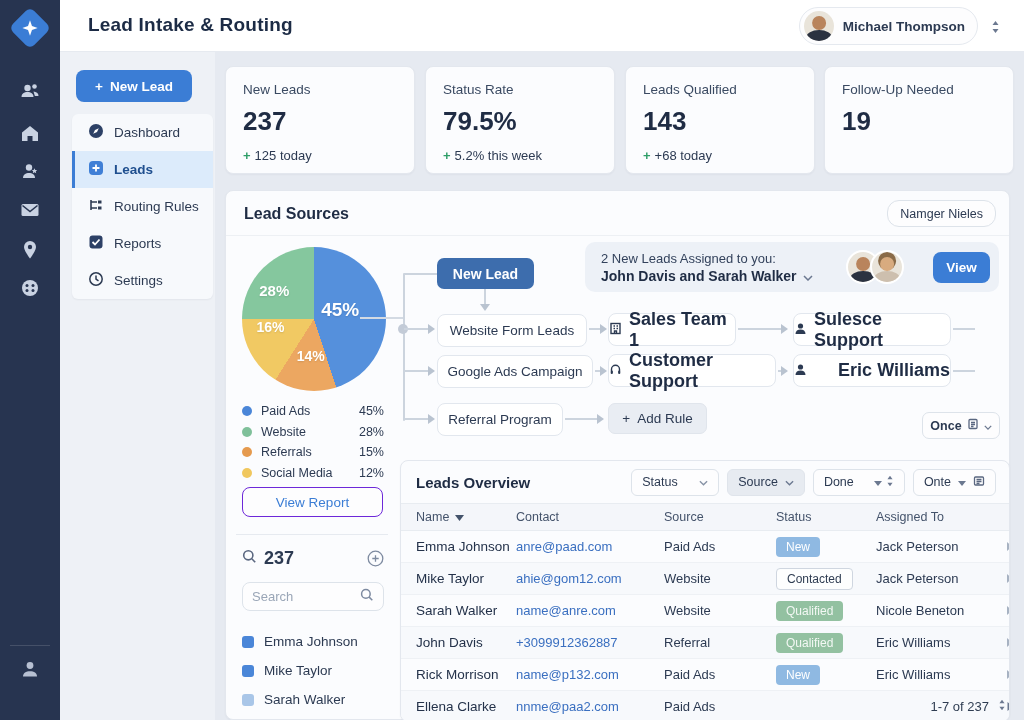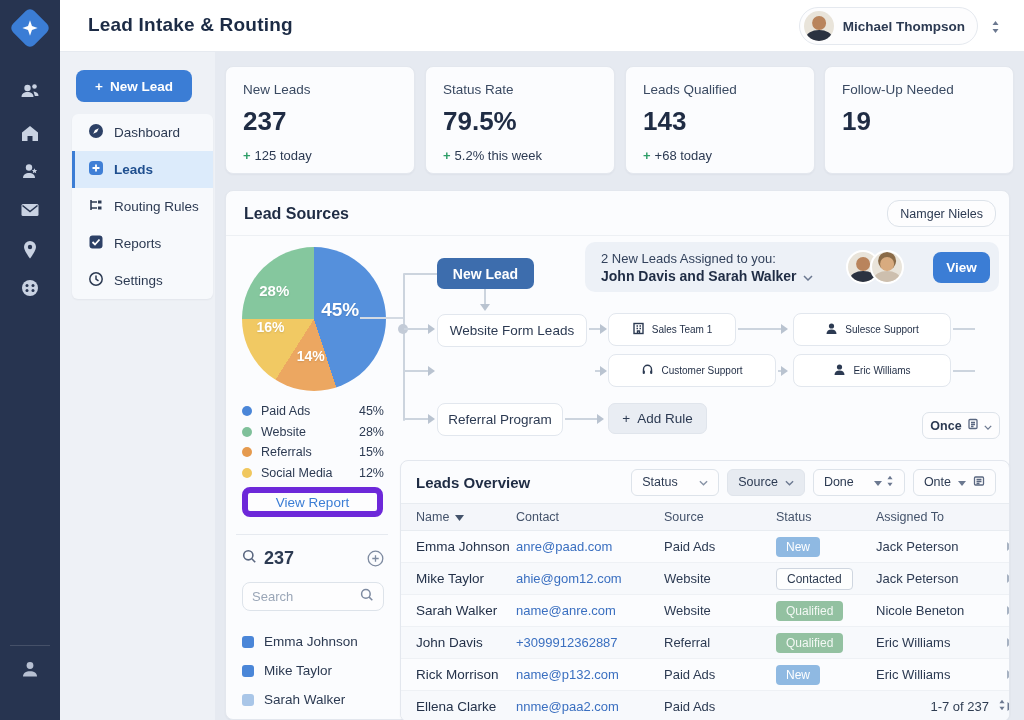--- a/index.html
+++ b/index.html
@@ -53,21 +53,21 @@
   .ls-manage { position:absolute; right:13px; top:9px; height:27px; padding:0 12px; background:#fdfdfe; border:1px solid #dde3ea; border-radius:12px; font-size:12.5px; color:#2c3a52; font-family:inherit; cursor:pointer; }
   .ls-div { position:absolute; left:0; right:0; top:44px; height:1px; background:#edf0f4; }
 
   .pie { position:absolute; left:16px; top:56px; width:144px; height:144px; border-radius:50%; }
   .pl { position:absolute; color:#fff; font-weight:bold; text-shadow:0 1px 2px rgba(0,0,0,.12); }
   .legend { position:absolute; left:16px; top:210px; width:142px; }
   .lrow { display:flex; align-items:center; height:20.5px; font-size:12.5px; color:#2c3a52; }
   .ldot { width:10px; height:10px; border-radius:50%; margin-right:9px; flex:0 0 auto; }
   .lval { margin-left:auto; color:#2c3a52; }
 
-  .viewreport { position:absolute; left:16px; top:296px; width:141px; height:30px; background:#fdfdfe; border:6px solid #6d28d9; border-radius:8px; color:#3b7dd5; font-size:13.5px; font-family:inherit; cursor:pointer; }
+  .viewreport { position:absolute; left:16px; top:296px; width:141px; height:30px; background:#fdfdfe; border:1px solid #6d28d9; border-radius:8px; color:#3b7dd5; font-size:13.5px; font-family:inherit; cursor:pointer; }
   .ls-div2 { position:absolute; left:10px; top:343px; width:152px; height:1px; background:#e6eaf0; }
   .counter { position:absolute; left:16px; top:355px; width:142px; height:24px; display:flex; align-items:center; gap:7px; }
   .counter .cnum { font-size:18px; font-weight:bold; color:#2c3a52; }
   .counter .addlead { margin-left:auto; cursor:pointer; display:flex; }
   .searchbox { position:absolute; left:16px; top:391px; width:142px; height:29px; border:1px solid #dde3ea; border-radius:8px; background:#fdfdfe; display:flex; align-items:center; padding:4px 9px; gap:6px; }
   .searchbox input { border:none; outline:none; background:transparent; width:100%; font-size:13px; color:#2c3a52; font-family:inherit; }
   .searchbox input::placeholder { color:#9aa6b7; }
   .nameslist { position:absolute; left:16px; top:436px; width:150px; }
   .nrow { display:flex; align-items:center; gap:10px; height:29px; font-size:13.5px; color:#2c3a52; cursor:pointer; }
   .nsq { width:12px; height:12px; border-radius:3px; flex:0 0 auto; }
@@ -77,21 +77,21 @@
 
   
   .flow { left:400px; top:240px; width:612px; height:205px; z-index:2; }
   .vline { position:absolute; left:3px; top:33px; width:2px; height:148px; background:#ccd4de; border-radius:2px; }
   .hstub { position:absolute; height:2px; background:#ccd4de; }
   .fdot { position:absolute; left:-2px; top:84px; width:10px; height:10px; border-radius:50%; background:#c3cbd7; }
   .tri { position:absolute; width:0; height:0; border-top:5px solid transparent; border-bottom:5px solid transparent; border-left:7px solid #b9c3d0; }
   .trid { position:absolute; width:0; height:0; border-left:5px solid transparent; border-right:5px solid transparent; border-top:7px solid #b9c3d0; }
   .rootbtn { position:absolute; left:37px; top:18px; width:97px; height:31px; background:#3d6dad; border:none; border-radius:7px; color:#fff; font-size:14px; font-weight:bold; font-family:inherit; cursor:pointer; }
   .fbox { position:absolute; height:33px; background:#fff; border:1px solid #e2e7ee; border-radius:8px; display:flex; align-items:center; justify-content:center; gap:7px; font-size:13.5px; color:#2c3a52; cursor:pointer; }
-  .fbox.bold { font-weight:normal; font-size:10px; color:#1f2c44; }
+  .fbox.bold { font-weight:bold; font-size:18px; color:#1f2c44;justify-content:space-between; }
   .addrule { position:absolute; left:208px; top:163px; width:99px; height:31px; background:#e9edf3; border:1px solid #e0e5ec; border-radius:7px; font-size:13.5px; color:#2c3a52; font-family:inherit; cursor:pointer; display:flex; align-items:center; justify-content:center; gap:7px; }
   .oncebtn { position:absolute; left:522px; top:172px; width:78px; height:27px; background:#fdfdfe; border:1px solid #dde3ea; border-radius:7px; display:flex; align-items:center; justify-content:center; gap:5px; font-size:12.5px; font-weight:bold; color:#2c3a52; cursor:pointer; font-family:inherit; }
 
   .notif { position:absolute; left:185px; top:2px; width:414px; height:50px; background:#edf1f7; border-radius:10px; display:flex; align-items:center; padding:0 9px 0 16px; gap:22px; }
   .notif .nl1 { font-size:13px; color:#33425c; }
   .notif .nl2 { font-size:14px; font-weight:bold; color:#1f2c44; display:flex; align-items:center; gap:6px; margin-top:2px; }
   .notif .avs { display:flex; margin-left:auto; }
   .notif .avs .av + .av { margin-left:-10px; }
   .viewbtn { width:57px; height:31px; background:#3b7dd5; border:none; border-radius:8px; color:#fff; font-size:13.5px; font-weight:bold; font-family:inherit; cursor:pointer; margin-left:7px; }
 
@@ -384,20 +384,21 @@
       <div class="tri" style="left:381px; top:84px"></div>
     <div class="fbox bold" style="left:393px; top:73px; width:158px">
       <span><svg width="13" height="13" viewBox="0 0 13 13" fill="#2c3a52">
             <circle cx="6.5" cy="4" r="2.6"></circle>
             <path d="M1.5 12c0-2.9 2.2-4.4 5-4.4s5 1.5 5 4.4z"></path>
           </svg></span>
       <span>Sulesce Support</span>
     </div>
     <div class="hstub" style="left:553px; top:88px; width:22px"></div>
 
+    <div class="fbox" style="left:37px; top:115px; width:156px">Google Ads Campaign</div>
     <div class="hstub" style="left:195px; top:130px; width:6px"></div>
       <div class="tri" style="left:200px; top:126px"></div>
     <div class="fbox bold" style="left:208px; top:114px; width:168px">
       <span><svg width="13" height="13" viewBox="0 0 13 13" fill="none" stroke="#2c3a52" stroke-width="1.4">
             <path d="M2.5 8V6.3a4 4 0 018 0V8"></path>
             <rect x="1.7" y="7.4" width="2.2" height="3.6" rx="1" fill="#2c3a52" stroke="none"></rect>
             <rect x="9.1" y="7.4" width="2.2" height="3.6" rx="1" fill="#2c3a52" stroke="none"></rect>
           </svg></span>
       <span>Customer Support</span>
     </div>

